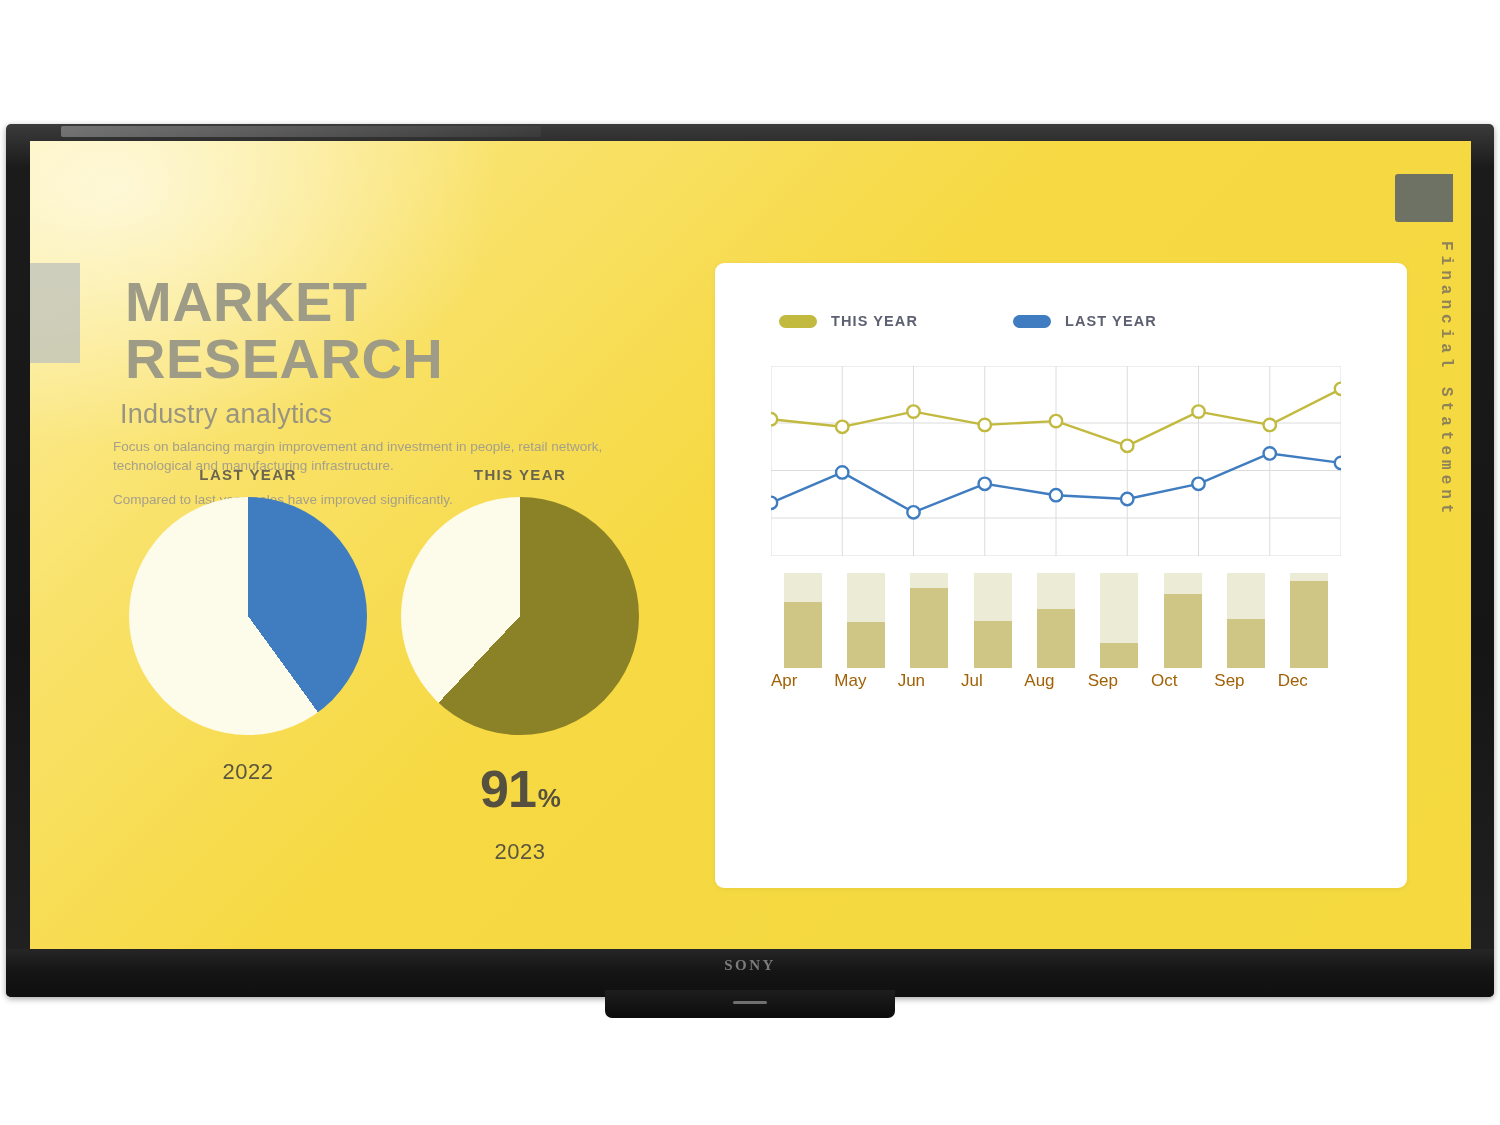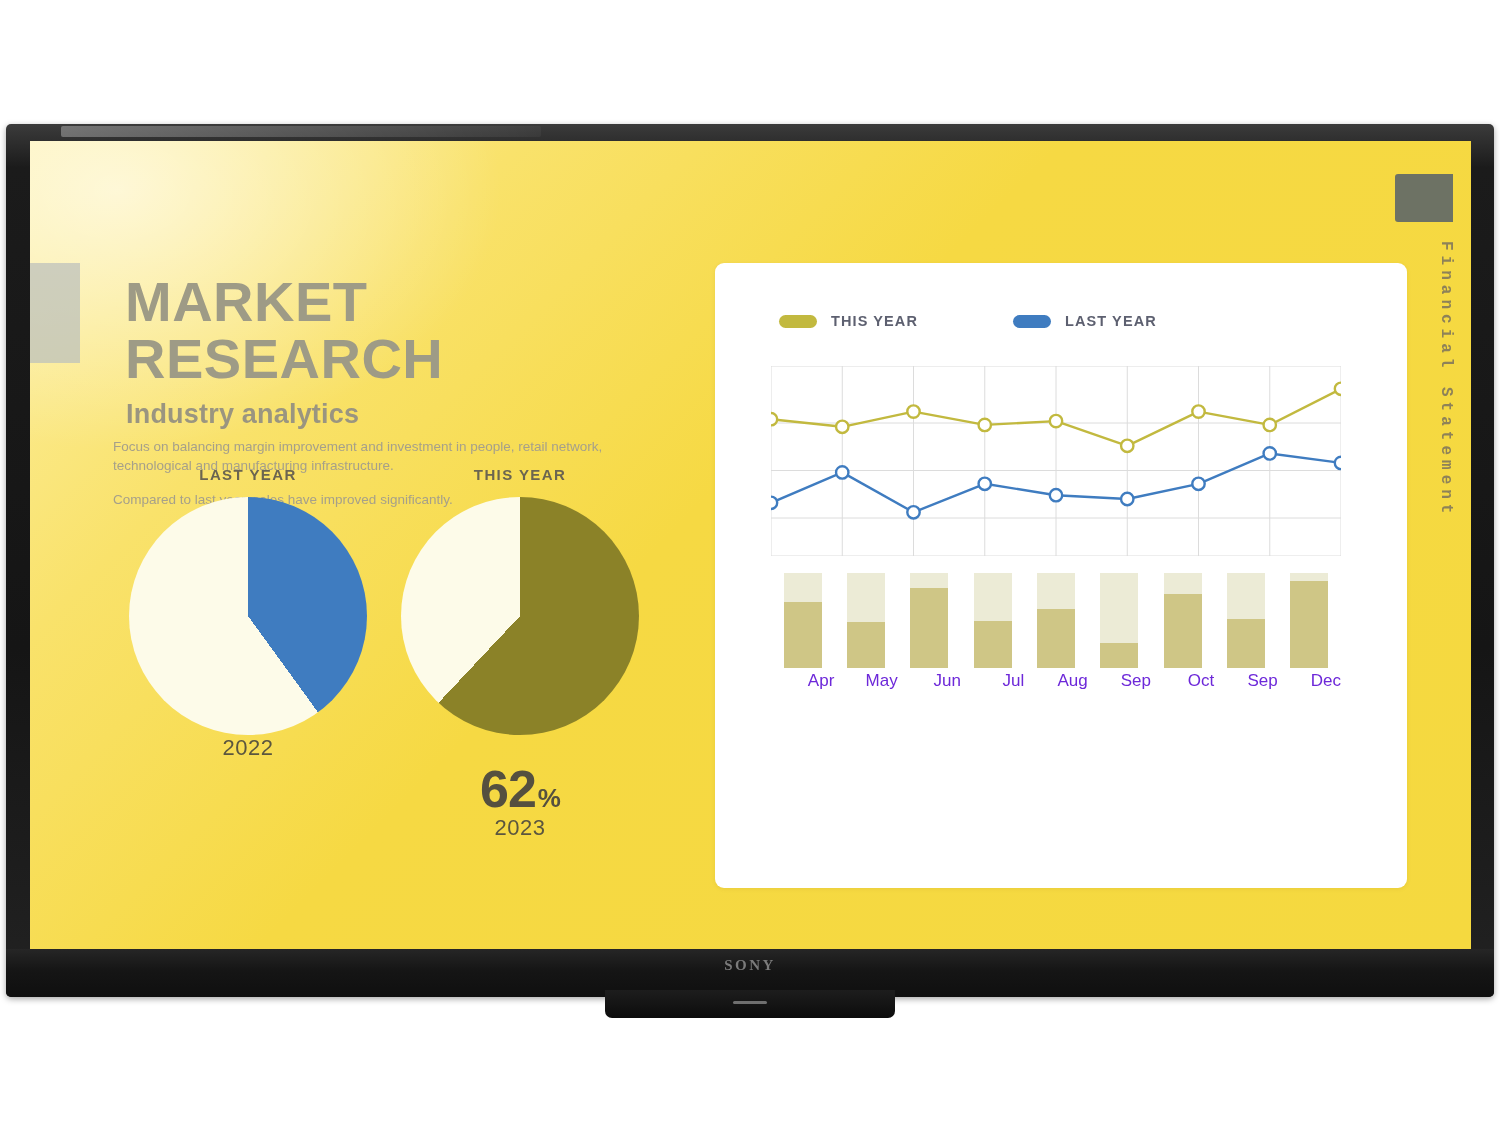--- a/index.html
+++ b/index.html
@@ -140,23 +140,23 @@
   .title {
     margin: 12px;
     font-size: 56px;
     line-height: 1.02;
     font-weight: bold;
     color: #9e9b86;
     letter-spacing: .5px;
     font-family: "Liberation Sans", sans-serif;
   }
   .subtitle {
-    margin: 12px 0 0 13px;
+    margin: 12px 0 0 7px;
     font-size: 27px;
-    font-weight: bold;
+    font-weight: normal;
     color: #9a9580;
     letter-spacing: .2px;
   }
   .body-text {
     margin: 8px 0 0 0;
     font-size: 13.5px;
     line-height: 1.38;
     color: #a6a08a;
     max-width: 520px;
   }
@@ -190,21 +190,21 @@
   .pie-value {
     margin-top: 28px;
     font-size: 52px;
     font-weight: bold;
     color: #55503f;
     letter-spacing: -1px;
     line-height: 1;
   }
   .pie-value .pct { font-size: 26px; font-weight: bold; margin-left: 2px; }
   .pie-year {
-    margin-top: 0;
+    margin-top: 24px;
     font-size: 22px;
     color: #5b563f;
     letter-spacing: .5px;
   }
 
   
   .card {
     position: absolute;
     left: 685px;
     top: 122px;
@@ -236,23 +236,23 @@
   .barchart  { position: absolute; left: 56px; top: 310px; width: 570px; height: 95px; }
   .months {
     position: absolute;
     left: 56px;
     top: 408px;
     width: 570px;
     display: flex;
   }
   .month-label {
     flex: 1 1 0;
-    text-align: right;
+    text-align: left;
     font-size: 17px;
-    color: #6d28d9;
+    color: #a16207;
   }
 
   .bar-col { position: absolute; bottom: 0; }
   .bar-top { width: 100%; background: #ecebd6; }
   .bar-bottom { width: 100%; background: #cfc686; }
 </style>
 </head>
 <body>
 
 <div id="stage">
@@ -276,21 +276,21 @@
 
         <div class="pies">
           <div class="pie-block a">
             <div class="pie-caption">LAST YEAR</div>
             <div class="pie" id="pie0" style="background: conic-gradient(rgb(63, 124, 192) 0deg, rgb(63, 124, 192) 144deg, rgb(253, 251, 233) 144deg, rgb(253, 251, 233) 360deg);"></div>
             <div class="pie-year">2022</div>
           </div>
           <div class="pie-block b">
             <div class="pie-caption">THIS YEAR</div>
             <div class="pie" id="pie1" style="background: conic-gradient(rgb(139, 130, 40) 0deg, rgb(139, 130, 40) 223.2deg, rgb(253, 251, 233) 223.2deg, rgb(253, 251, 233) 360deg);"></div>
-            <div class="pie-value"><span>62</span><span class="pct">%</span></div>
+            <div class="pie-value"><span>91</span><span class="pct">%</span></div>
             <div class="pie-year">2023</div>
           </div>
         </div>
 
         <div class="card">
           <div class="legend" id="legend">
               <div class="legend-item">
                 <div class="legend-swatch" style="background: rgb(194, 185, 63);"></div>
                 <div class="legend-text">THIS YEAR</div>
               </div>

